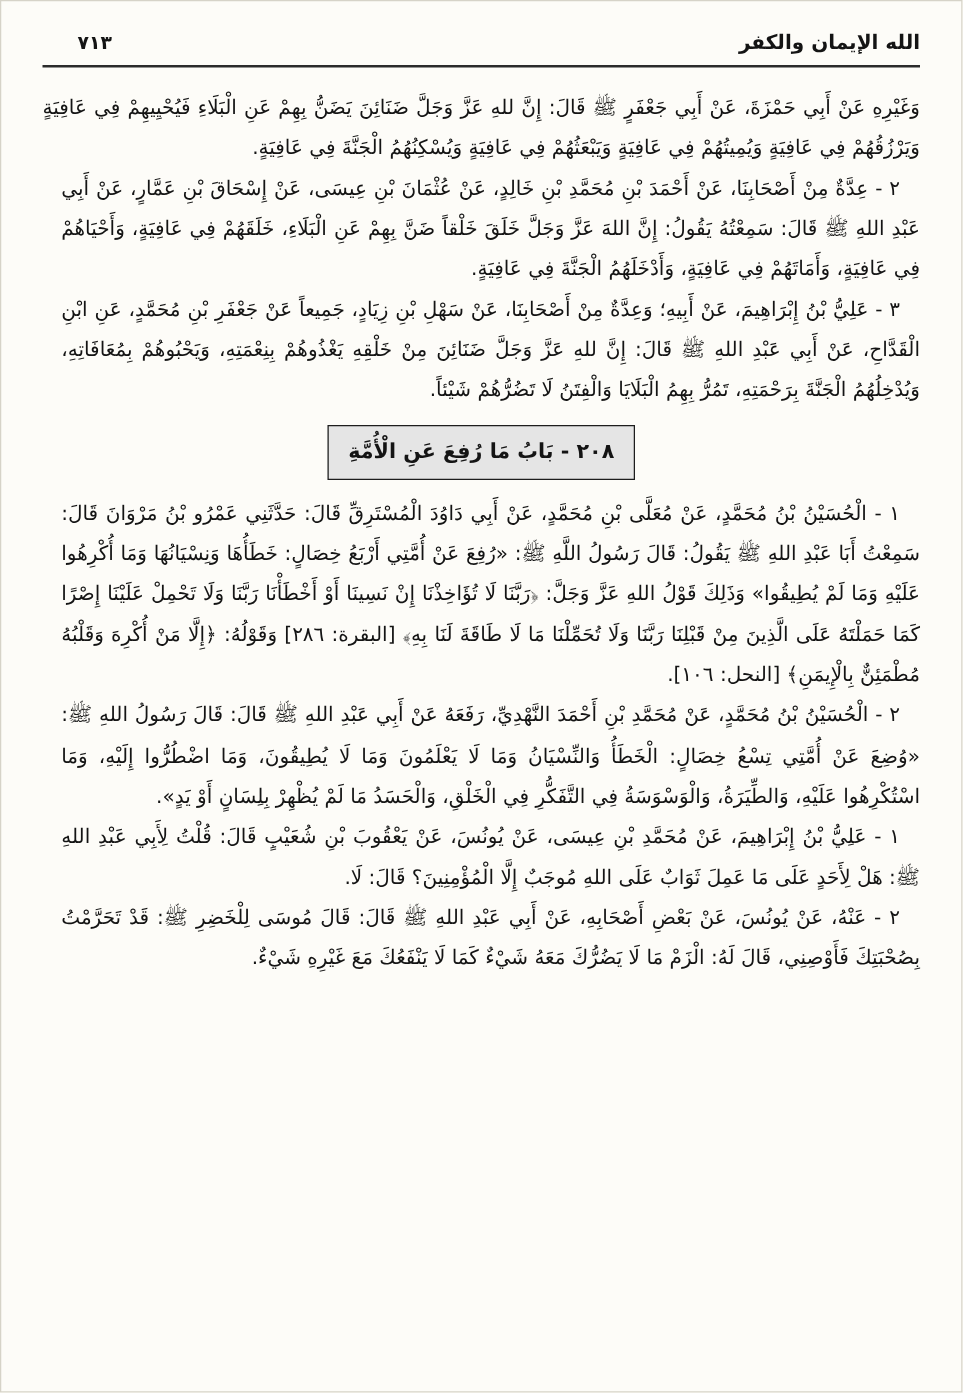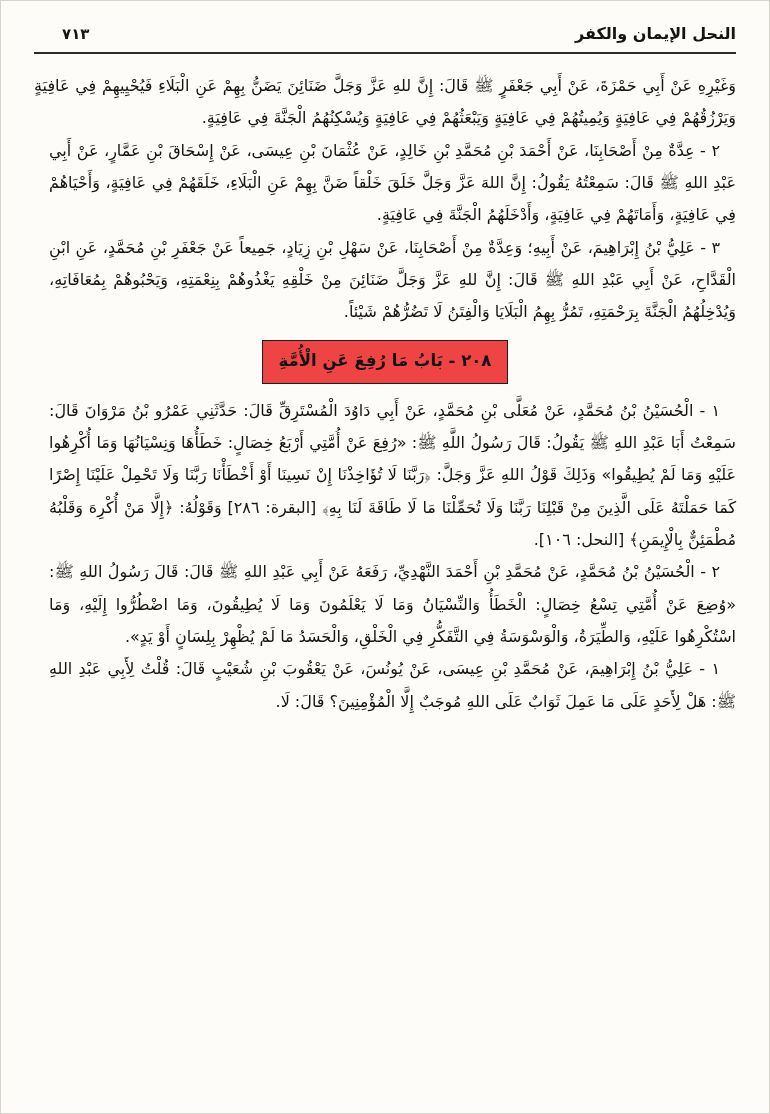--- a/index.html
+++ b/index.html
@@ -35,36 +35,36 @@
     text-align: justify;
   }
   .para { margin: 0; }
   .para.numbered { text-indent: 16px; margin-left: 15px; }
   .bab-box {
     width: fit-content;
     max-width: 92%;
     margin: 11px auto 11px auto;
     border: 1.4px solid #1d1d1d;
     padding: 3px 16px 6px 16px;
-    background: #ef4444;
+    background: #e5e5e5;
     text-align: center;
   }
   .bab-title {
     font-weight: 700;
     font-size: 16.5px;
     white-space: nowrap;
   }
 </style>
 </head>
 <body>
 
 <div class="page">
 
   <header class="page-header">
-    <span class="book-title">النحل الإيمان والكفر</span>
+    <span class="book-title">الله الإيمان والكفر</span>
     <span class="page-number">٧١٣</span>
   </header>
 
   <main class="page-body">
 
     <p class="para">وَغَيْرِهِ عَنْ أَبِي حَمْزَةَ، عَنْ أَبِي جَعْفَرٍ ﷺ قَالَ: إِنَّ للهِ عَزَّ وَجَلَّ ضَنَائِنَ يَضَنُّ بِهِمْ عَنِ الْبَلَاءِ فَيُحْيِيهِمْ فِي عَافِيَةٍ وَيَرْزُقُهُمْ فِي عَافِيَةٍ وَيُمِيتُهُمْ فِي عَافِيَةٍ وَيَبْعَثُهُمْ فِي عَافِيَةٍ وَيُسْكِنُهُمُ الْجَنَّةَ فِي عَافِيَةٍ.</p>
 
     <p class="para numbered">٢ - عِدَّةٌ مِنْ أَصْحَابِنَا، عَنْ أَحْمَدَ بْنِ مُحَمَّدِ بْنِ خَالِدٍ، عَنْ عُثْمَانَ بْنِ عِيسَى، عَنْ إِسْحَاقَ بْنِ عَمَّارٍ، عَنْ أَبِي عَبْدِ اللهِ ﷺ قَالَ: سَمِعْتُهُ يَقُولُ: إِنَّ اللهَ عَزَّ وَجَلَّ خَلَقَ خَلْقاً ضَنَّ بِهِمْ عَنِ الْبَلَاءِ، خَلَقَهُمْ فِي عَافِيَةٍ، وَأَحْيَاهُمْ فِي عَافِيَةٍ، وَأَمَاتَهُمْ فِي عَافِيَةٍ، وَأَدْخَلَهُمُ الْجَنَّةَ فِي عَافِيَةٍ.</p>
 
     <p class="para numbered">٣ - عَلِيُّ بْنُ إِبْرَاهِيمَ، عَنْ أَبِيهِ؛ وَعِدَّةٌ مِنْ أَصْحَابِنَا، عَنْ سَهْلِ بْنِ زِيَادٍ، جَمِيعاً عَنْ جَعْفَرِ بْنِ مُحَمَّدٍ، عَنِ ابْنِ الْقَدَّاحِ، عَنْ أَبِي عَبْدِ اللهِ ﷺ قَالَ: إِنَّ للهِ عَزَّ وَجَلَّ ضَنَائِنَ مِنْ خَلْقِهِ يَغْذُوهُمْ بِنِعْمَتِهِ، وَيَحْبُوهُمْ بِمُعَافَاتِهِ، وَيُدْخِلُهُمُ الْجَنَّةَ بِرَحْمَتِهِ، تَمُرُّ بِهِمُ الْبَلَايَا وَالْفِتَنُ لَا تَضُرُّهُمْ شَيْئاً.</p>
@@ -73,15 +73,16 @@
       <span class="bab-title">٢٠٨ - بَابُ مَا رُفِعَ عَنِ الْأُمَّةِ</span>
     </div>
 
     <p class="para numbered">١ - الْحُسَيْنُ بْنُ مُحَمَّدٍ، عَنْ مُعَلَّى بْنِ مُحَمَّدٍ، عَنْ أَبِي دَاوُدَ الْمُسْتَرِقِّ قَالَ: حَدَّثَنِي عَمْرُو بْنُ مَرْوَانَ قَالَ: سَمِعْتُ أَبَا عَبْدِ اللهِ ﷺ يَقُولُ: قَالَ رَسُولُ اللَّهِ ﷺ: «رُفِعَ عَنْ أُمَّتِي أَرْبَعُ خِصَالٍ: خَطَأُهَا وَنِسْيَانُهَا وَمَا أُكْرِهُوا عَلَيْهِ وَمَا لَمْ يُطِيقُوا» وَذَلِكَ قَوْلُ اللهِ عَزَّ وَجَلَّ: ﴿رَبَّنَا لَا تُؤَاخِذْنَا إِنْ نَسِينَا أَوْ أَخْطَأْنَا رَبَّنَا وَلَا تَحْمِلْ عَلَيْنَا إِصْرًا كَمَا حَمَلْتَهُ عَلَى الَّذِينَ مِنْ قَبْلِنَا رَبَّنَا وَلَا تُحَمِّلْنَا مَا لَا طَاقَةَ لَنَا بِهِ﴾ [البقرة: ٢٨٦] وَقَوْلُهُ: ﴿إِلَّا مَنْ أُكْرِهَ وَقَلْبُهُ مُطْمَئِنٌّ بِالْإِيمَنِ﴾ [النحل: ١٠٦].</p>
 
     <p class="para numbered">٢ - الْحُسَيْنُ بْنُ مُحَمَّدٍ، عَنْ مُحَمَّدِ بْنِ أَحْمَدَ النَّهْدِيِّ، رَفَعَهُ عَنْ أَبِي عَبْدِ اللهِ ﷺ قَالَ: قَالَ رَسُولُ اللهِ ﷺ: «وُضِعَ عَنْ أُمَّتِي تِسْعُ خِصَالٍ: الْخَطَأُ وَالنِّسْيَانُ وَمَا لَا يَعْلَمُونَ وَمَا لَا يُطِيقُونَ، وَمَا اضْطُرُّوا إِلَيْهِ، وَمَا اسْتُكْرِهُوا عَلَيْهِ، وَالطِّيَرَةُ، وَالْوَسْوَسَةُ فِي التَّفَكُّرِ فِي الْخَلْقِ، وَالْحَسَدُ مَا لَمْ يُظْهِرْ بِلِسَانٍ أَوْ يَدٍ».</p>
 
 
     <p class="para numbered">١ - عَلِيُّ بْنُ إِبْرَاهِيمَ، عَنْ مُحَمَّدِ بْنِ عِيسَى، عَنْ يُونُسَ، عَنْ يَعْقُوبَ بْنِ شُعَيْبٍ قَالَ: قُلْتُ لِأَبِي عَبْدِ اللهِ ﷺ: هَلْ لِأَحَدٍ عَلَى مَا عَمِلَ ثَوَابٌ عَلَى اللهِ مُوجَبٌ إِلَّا الْمُؤْمِنِينَ؟ قَالَ: لَا.</p>
 
+    <p class="para numbered">٢ - عَنْهُ، عَنْ يُونُسَ، عَنْ بَعْضِ أَصْحَابِهِ، عَنْ أَبِي عَبْدِ اللهِ ﷺ قَالَ: قَالَ مُوسَى لِلْخَضِرِ ﷺ: قَدْ تَحَرَّمْتُ بِصُحْبَتِكَ فَأَوْصِنِي، قَالَ لَهُ: الْزَمْ مَا لَا يَضُرُّكَ مَعَهُ شَيْءٌ كَمَا لَا يَنْفَعُكَ مَعَ غَيْرِهِ شَيْءٌ.</p>
 
   </main>
 </div>
 
 </body></html>

